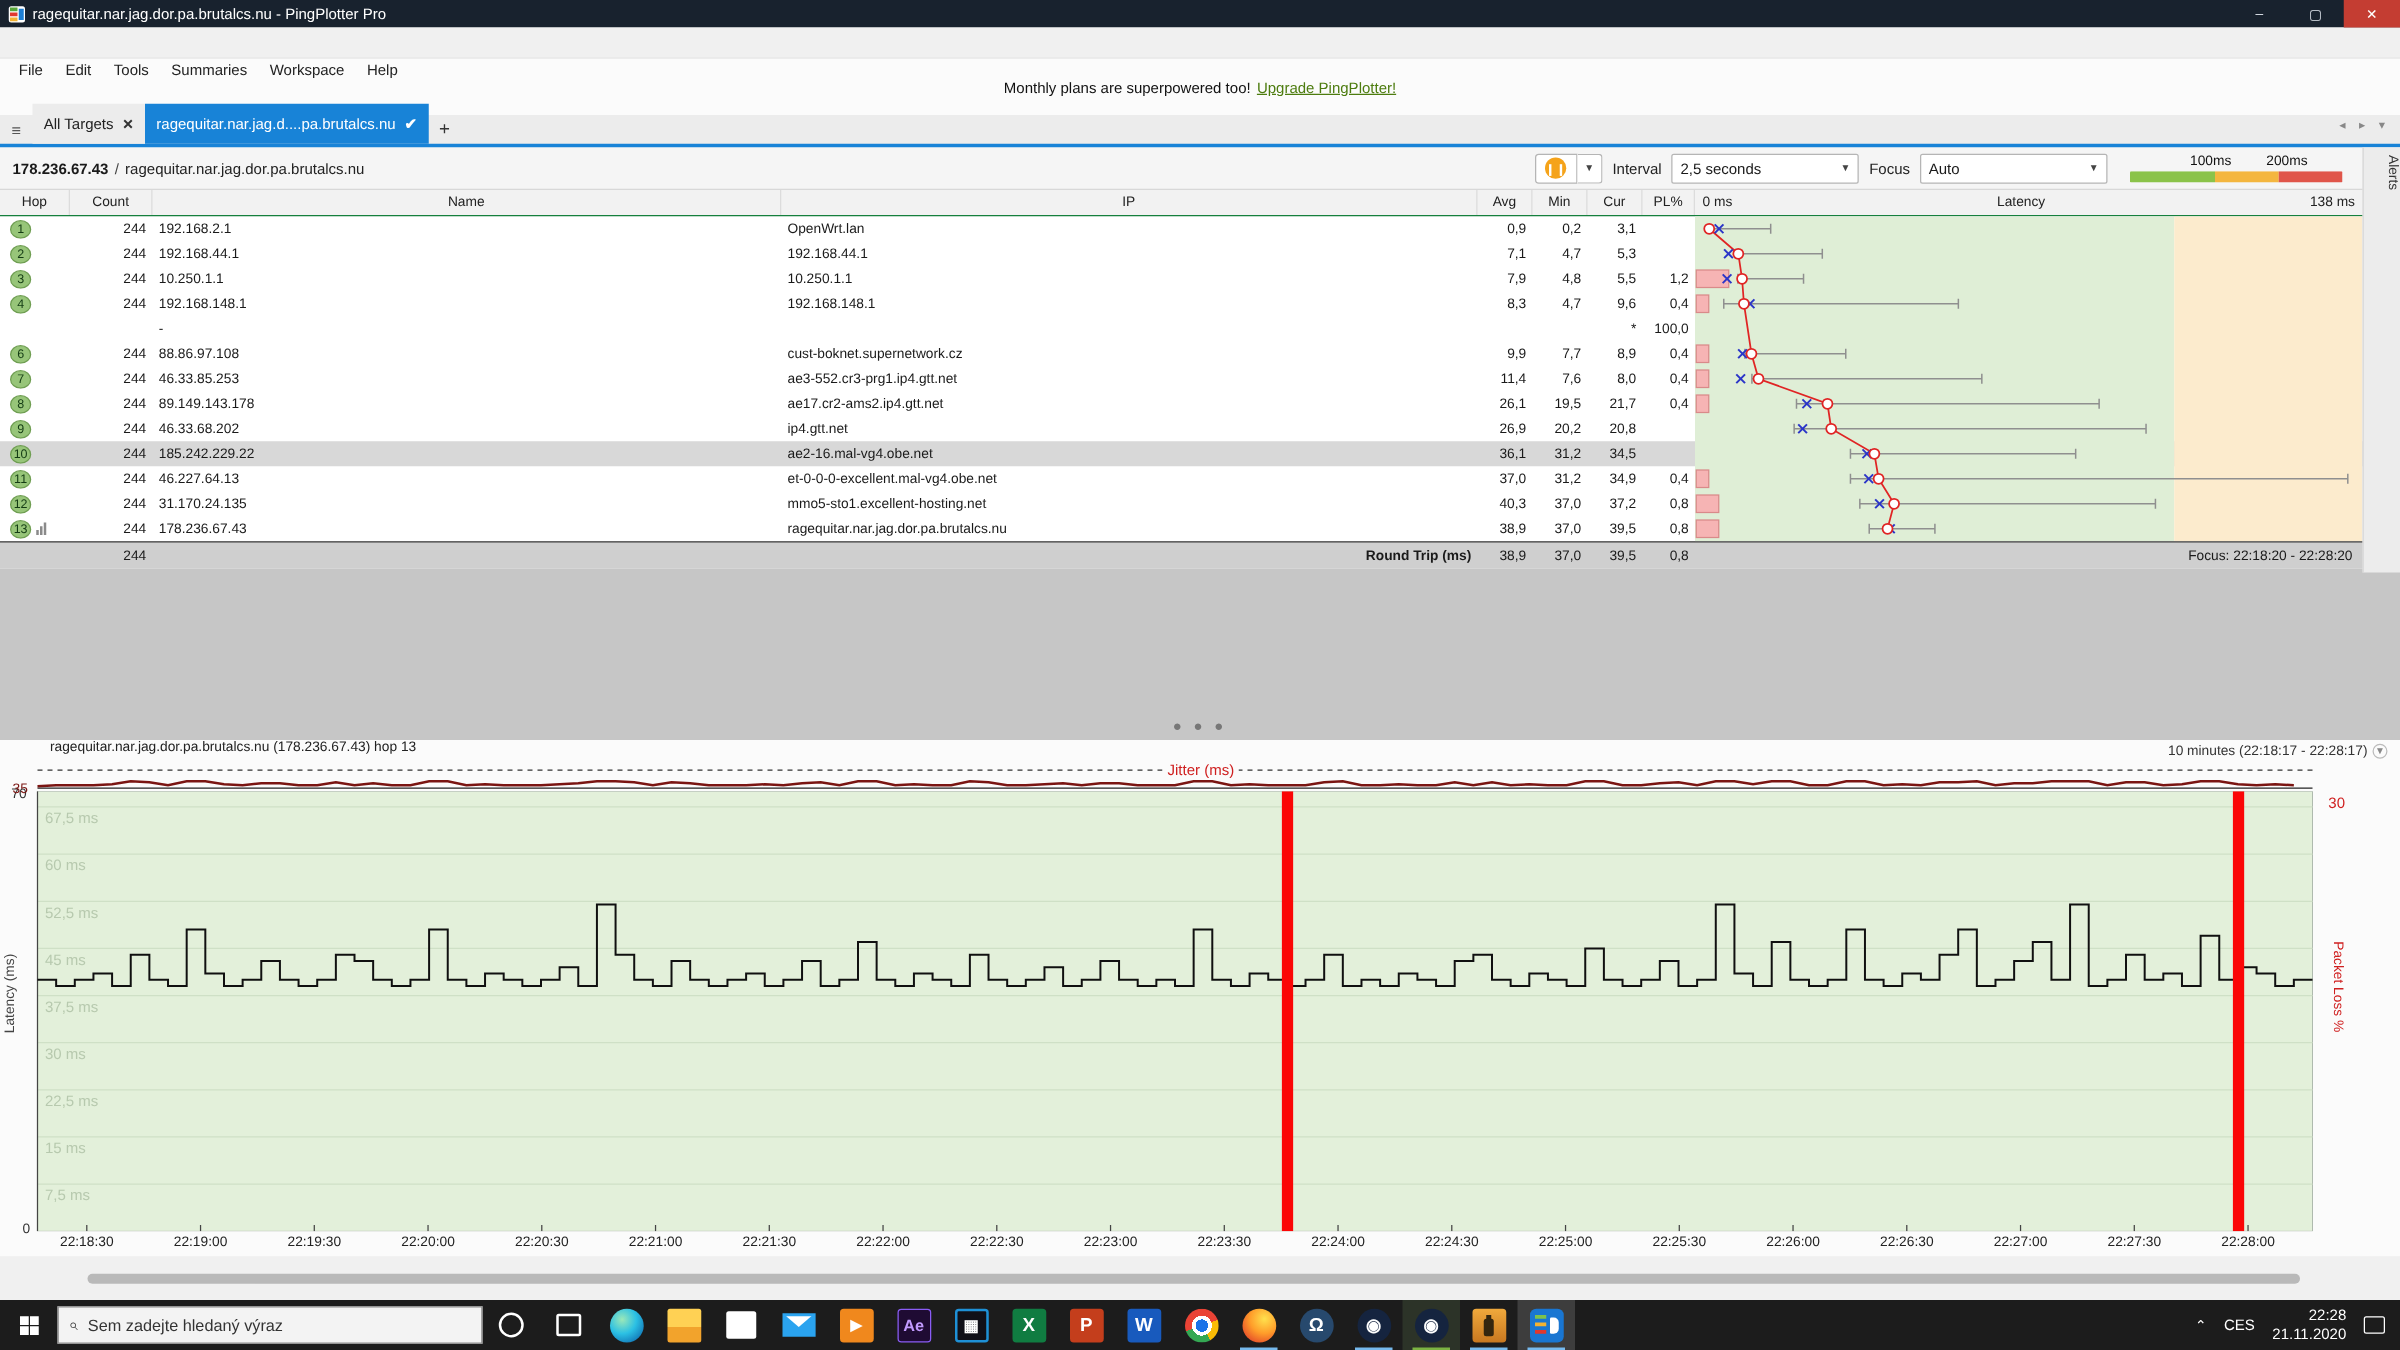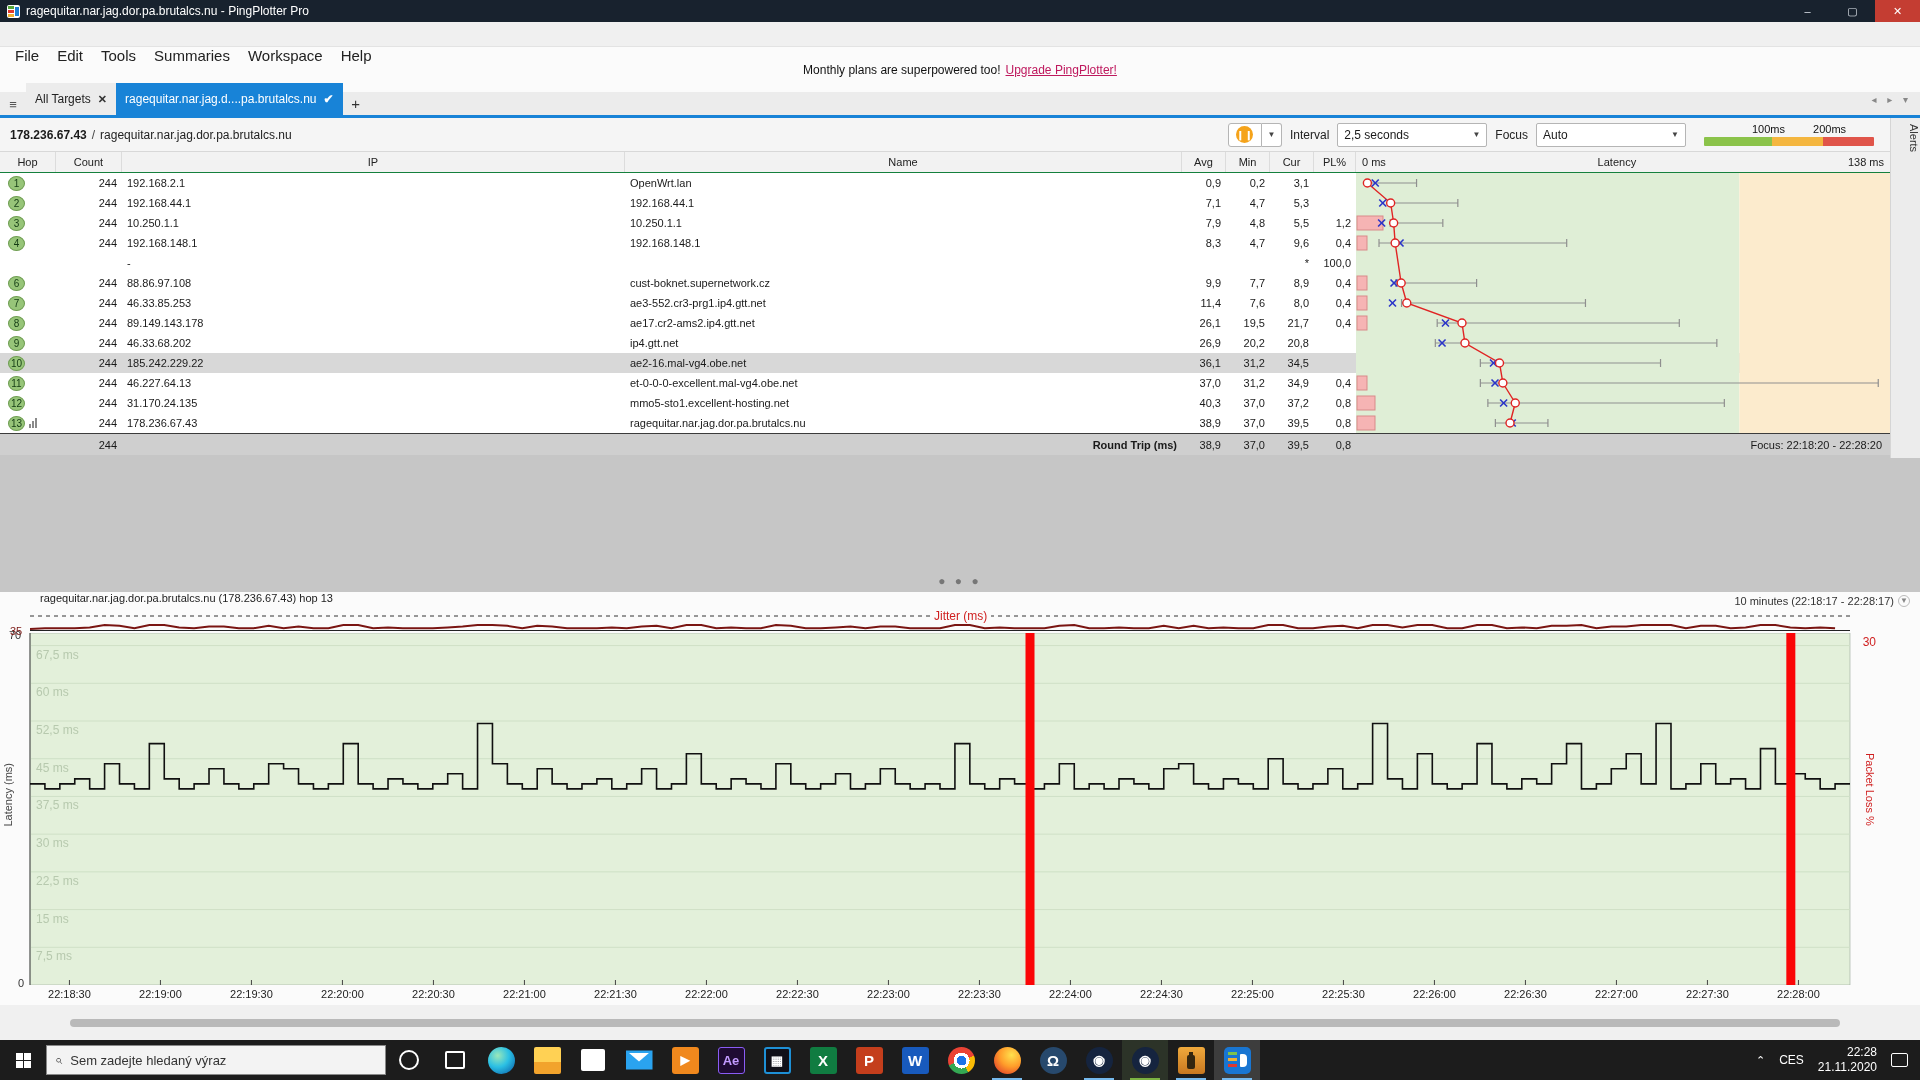--- a/index.html
+++ b/index.html
@@ -13,25 +13,25 @@
   .title-icon .s1{top:1px;background:#57a639;}
   .title-icon .s2{top:5px;background:#e0382e;}
   .title-icon .s3{top:9px;background:#f2b233;}
   .title-icon::after{content:"";position:absolute;right:1px;top:2px;width:4px;height:9px;background:#1d7fd4;}
   .win-btns{margin-left:auto;display:flex;height:100%;}
   .win-btn{width:45px;height:100%;display:flex;align-items:center;justify-content:center;color:#dfe5ec;font-size:11px;}
   .win-btn.close{background:#c43d32;color:#fff;}
 
   
   .menubar{height:25px;background:#f0f0f0;display:flex;align-items:center;padding-left:6px;border-bottom:1px solid #e3e3e3;}
-  .menu-item{padding:8px 9px;font-size:15px;color:#222;margin-top:43px;}
+  .menu-item{padding:8px 9px;font-size:12px;color:#222;margin-top:43px;}
 
   
   .banner{height:45px;background:#fbfbfb;display:flex;align-items:center;justify-content:center;font-size:12px;color:#111;}
-  .banner a{color:#be185d;text-decoration:underline;margin-left:5px;}
+  .banner a{color:#4d7c0f;text-decoration:underline;margin-left:5px;}
 
   
   .tabstrip{height:26px;background:#ececec;display:flex;align-items:flex-end;position:relative;border-bottom:3px solid #1883d7;}
   .hamburger{width:26px;display:flex;align-items:center;justify-content:center;color:#555;font-size:13px;padding-bottom:3px;}
   .tab{height:23px;display:flex;align-items:center;padding:16px 9px;font-size:12px;gap:7px;}
   .tab.inactive{color:#222;background:#ececec;}
   .tab.active{background:#1883d7;color:#fff;}
   .tab .close-x{color:#333;font-weight:bold;font-size:11px;}
   .tab .check{color:#fff;font-weight:bold;}
   .newtab{width:26px;height:23px;display:flex;align-items:center;justify-content:center;font-size:15px;color:#333;}
@@ -208,22 +208,22 @@
   </div>
 
   <div class="rail">
     <span class="alerts">Alerts</span>
   </div>
 
   <div class="tablewrap">
     <div class="trow thead">
       <span class="hc">Hop</span>
       <span class="hc">Count</span>
+      <span class="hc">Name</span>
       <span class="hc">IP</span>
-      <span class="hc">Name</span>
       <span class="hc">Avg</span>
       <span class="hc">Min</span>
       <span class="hc">Cur</span>
       <span class="hc">PL%</span>
       <span class="hc last" style="justify-content:space-between;padding:0 6px;">
         <span>0 ms</span>
         <span>Latency</span>
         <span>138 ms</span>
       </span>
       <span class="hc last"></span>

